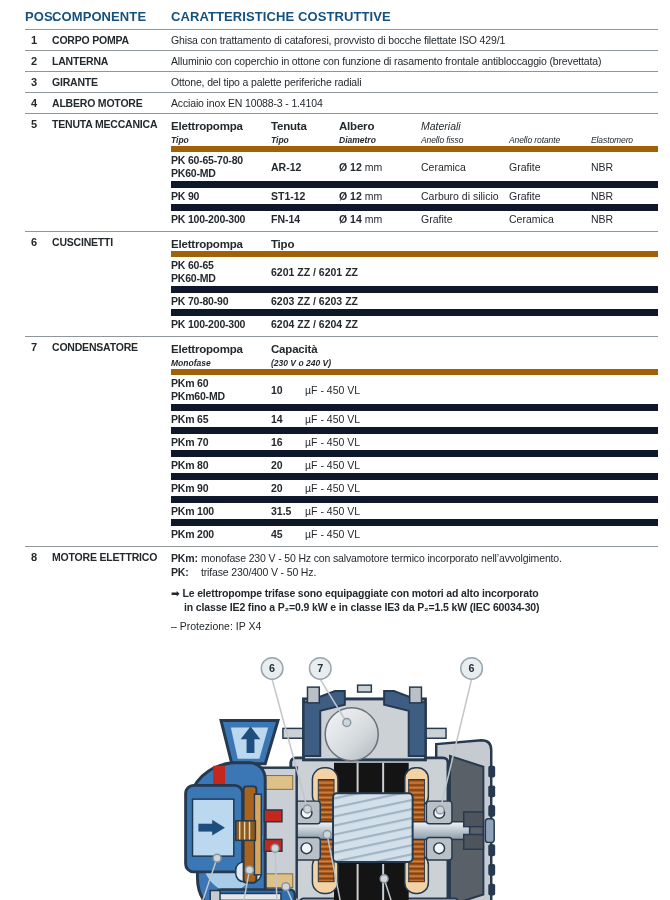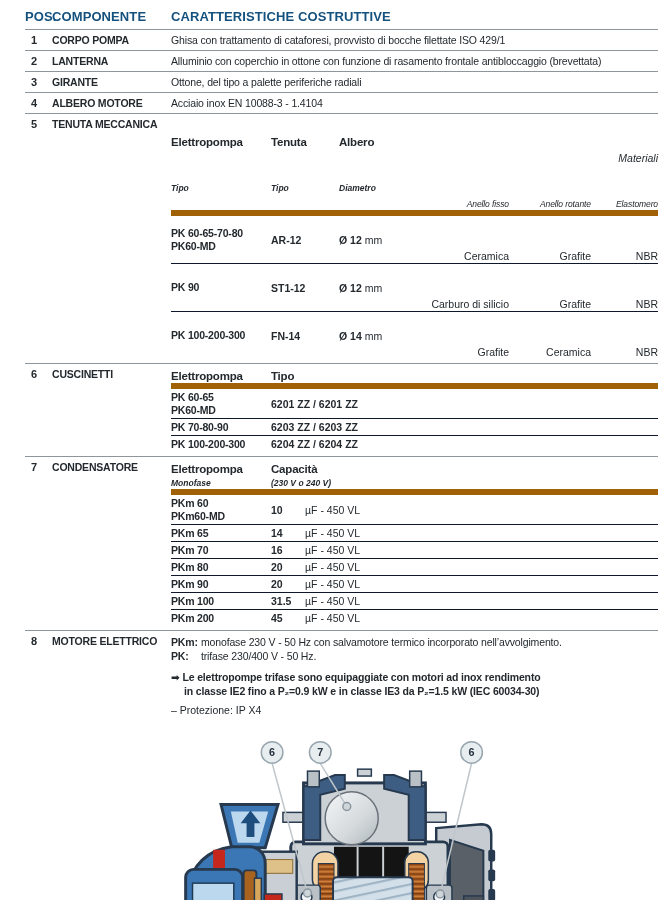--- a/index.html
+++ b/index.html
@@ -16,23 +16,23 @@
   .sec.last { border-bottom:none; }
   .posn { font-weight:bold; text-align:center; font-size:11px; }
   .cname { font-weight:bold; font-size:10.5px; letter-spacing:-.2px; white-space:nowrap; }
   .desc { letter-spacing:-.15px; white-space:nowrap; }
 
   
   .bi { font-weight:bold; font-size:11.5px; letter-spacing:-.2px; }
   .bi-sm { font-style:italic; font-weight:bold; font-size:8.5px; }
   .it-sm { font-style:italic; font-size:8.5px; letter-spacing:-.1px; }
   .it-md { font-style:italic; font-size:10.5px; }
-  .ctr { text-align:right;margin-top:32px; }
+  .ctr { text-align:left; }
   .b { font-weight:bold; }
-  .srow { border-bottom:1px solid #0f172a; }
+  .srow { border-bottom:7px solid #0f172a; }
   .srow:last-child { border-bottom:none; }
   .ln2:empty { display:none; }
 
   .seal-grid  { display:grid; grid-template-columns:100px 68px 82px 88px 82px 1fr; align-items:center; }
   .seal-grid > div { padding:1.5px 0; }
   .bear-grid  { display:grid; grid-template-columns:100px 1fr; align-items:center; }
   .bear-grid > div { padding:1.5px 0; }
   .cap-grid   { display:grid; grid-template-columns:100px 34px 1fr; align-items:center; }
   .cap-grid > div { padding:1.5px 0; }
   .hdr-line { border-bottom:6px solid #a16207; }
@@ -222,21 +222,21 @@
       <div>
         <div class="mline">
           <span class="b">PKm:</span>
           <span>monofase 230 V - 50 Hz con salvamotore termico incorporato nell’avvolgimento.</span>
         </div>
         <div class="mline">
           <span class="b">PK:</span>
           <span>trifase 230/400 V - 50 Hz.</span>
         </div>
         <div class="note">
-          <div><span>➡</span> <span>Le elettropompe trifase sono equipaggiate con motori ad inox rendimento</span></div>
+          <div><span>➡</span> <span>Le elettropompe trifase sono equipaggiate con motori ad alto incorporato</span></div>
           <div class="ind">in classe IE2 fino a P₂=0.9 kW e in classe IE3 da P₂=1.5 kW (IEC 60034-30)</div>
         </div>
         <div class="dash">
           <div>– Protezione:  IP X4</div>
         </div>
       </div>
     </div>
   </div>
 
   <div class="diagram">

